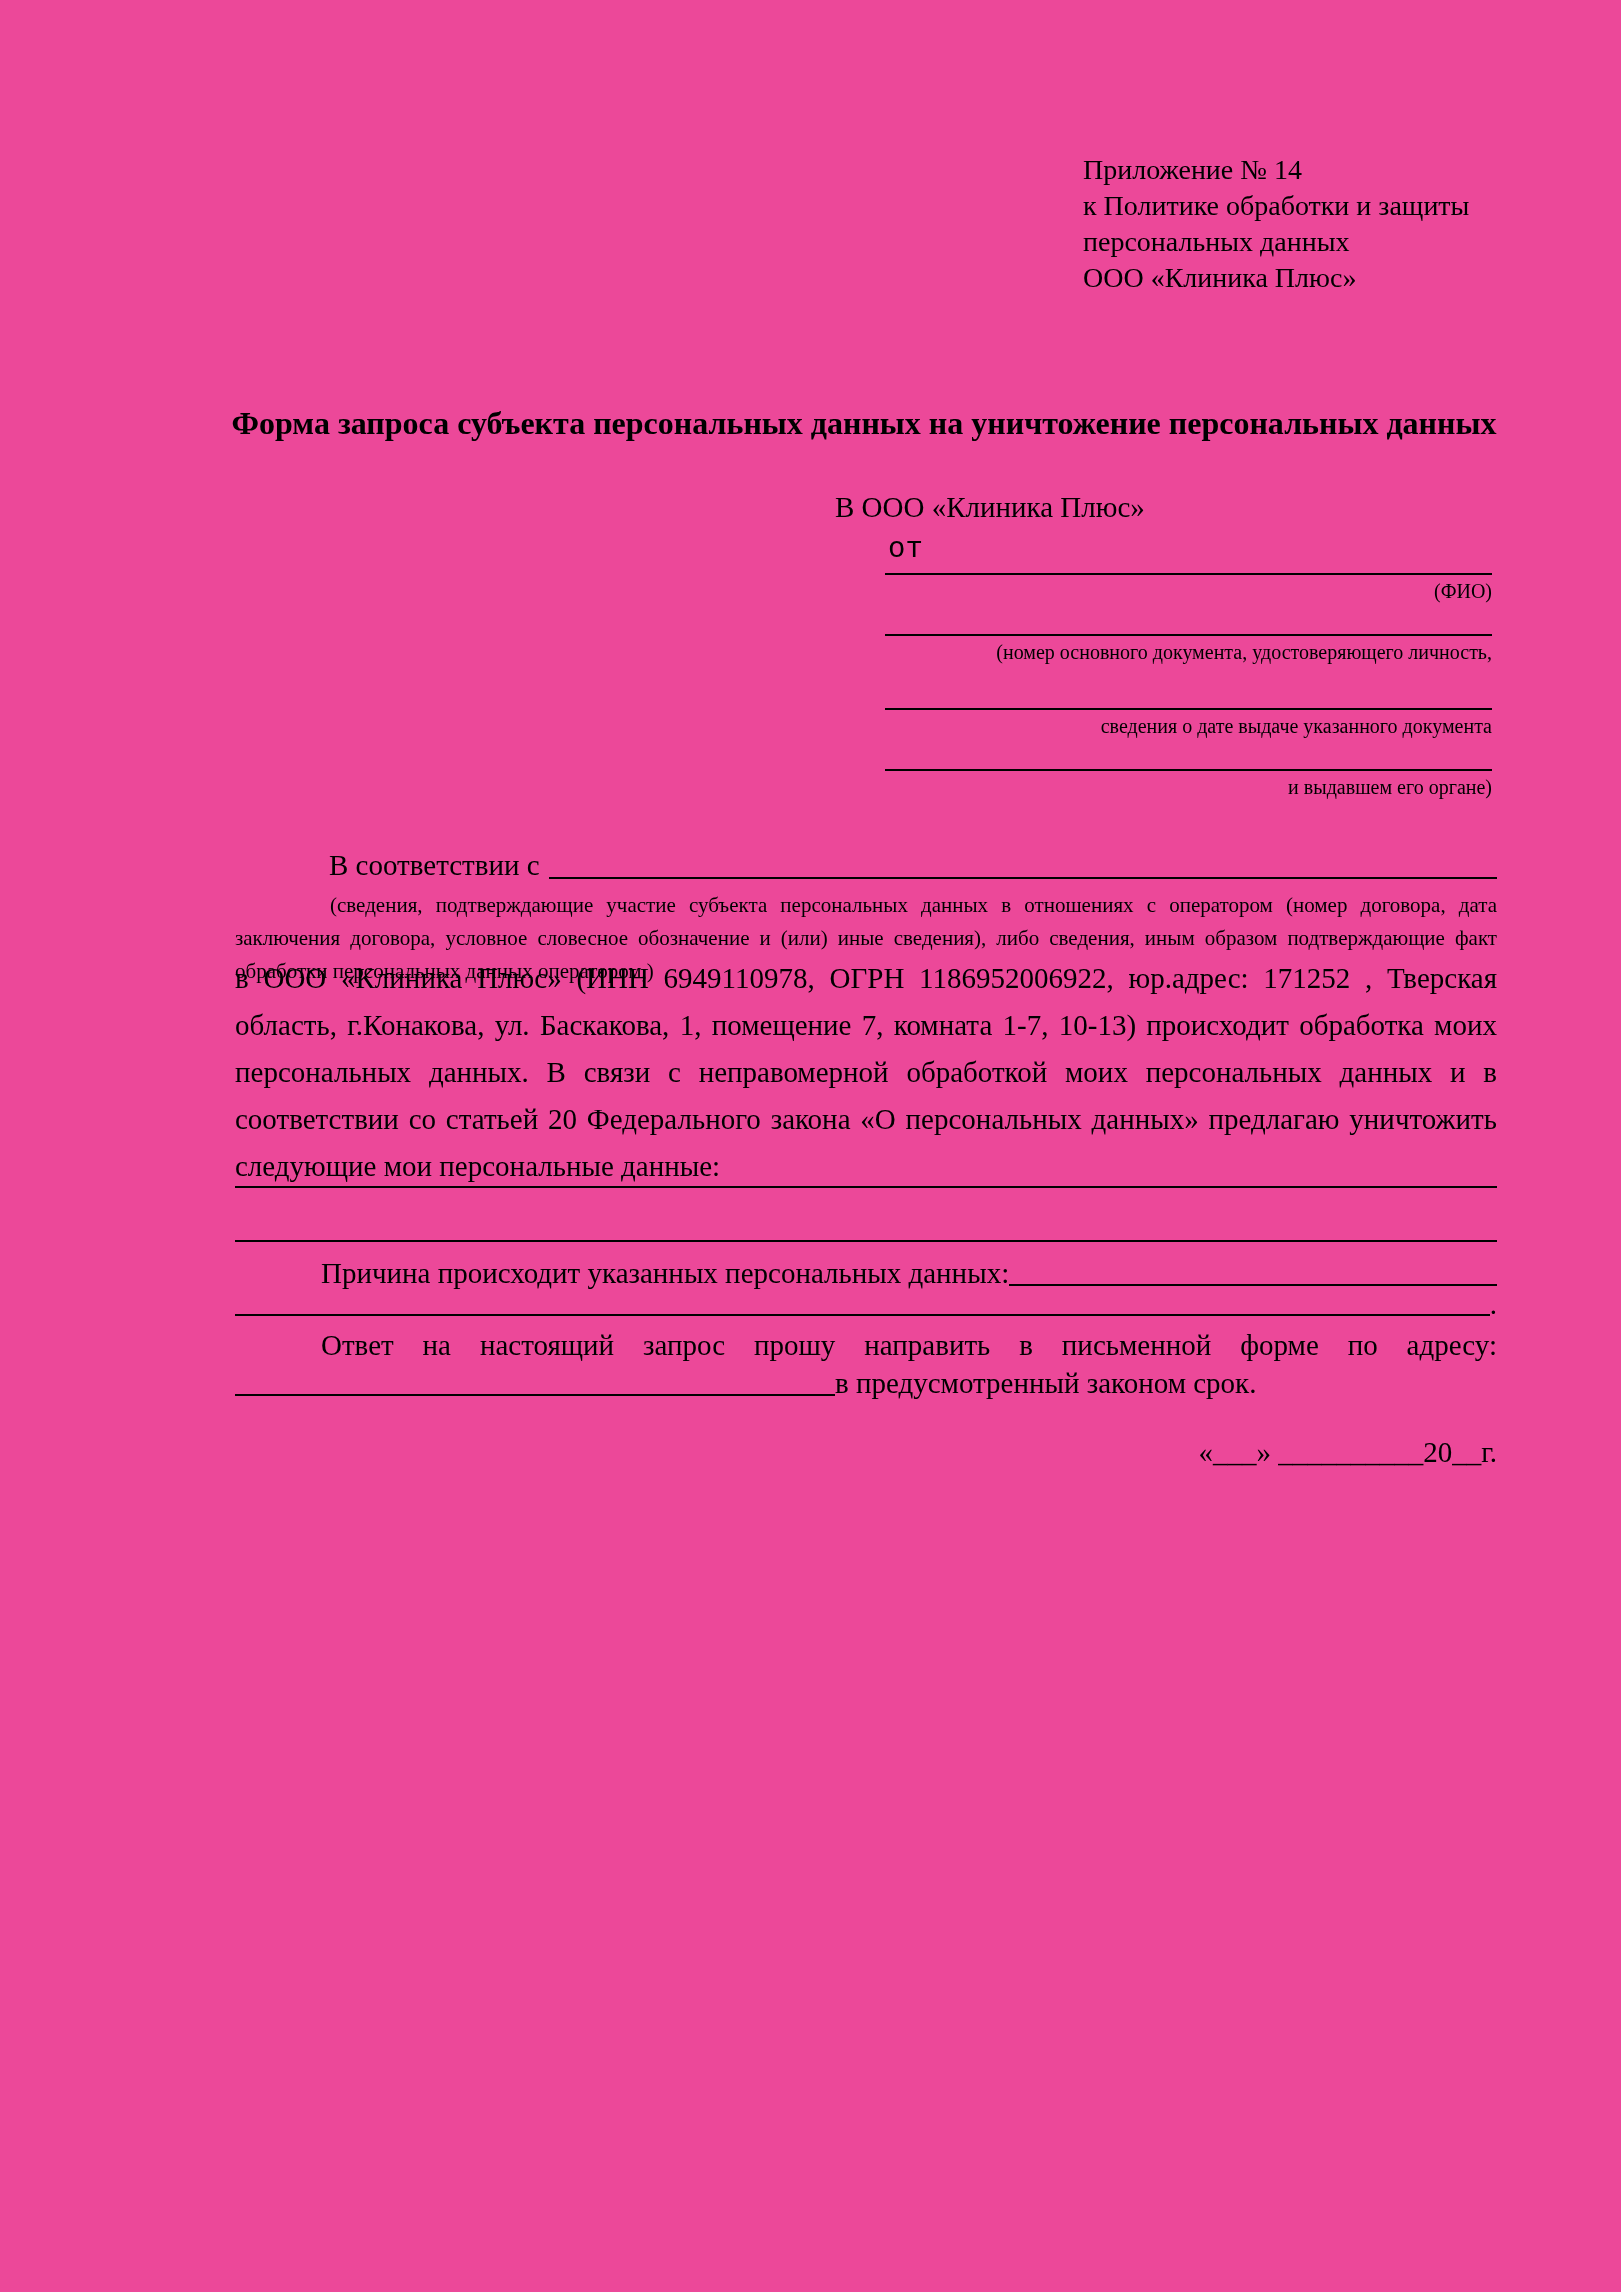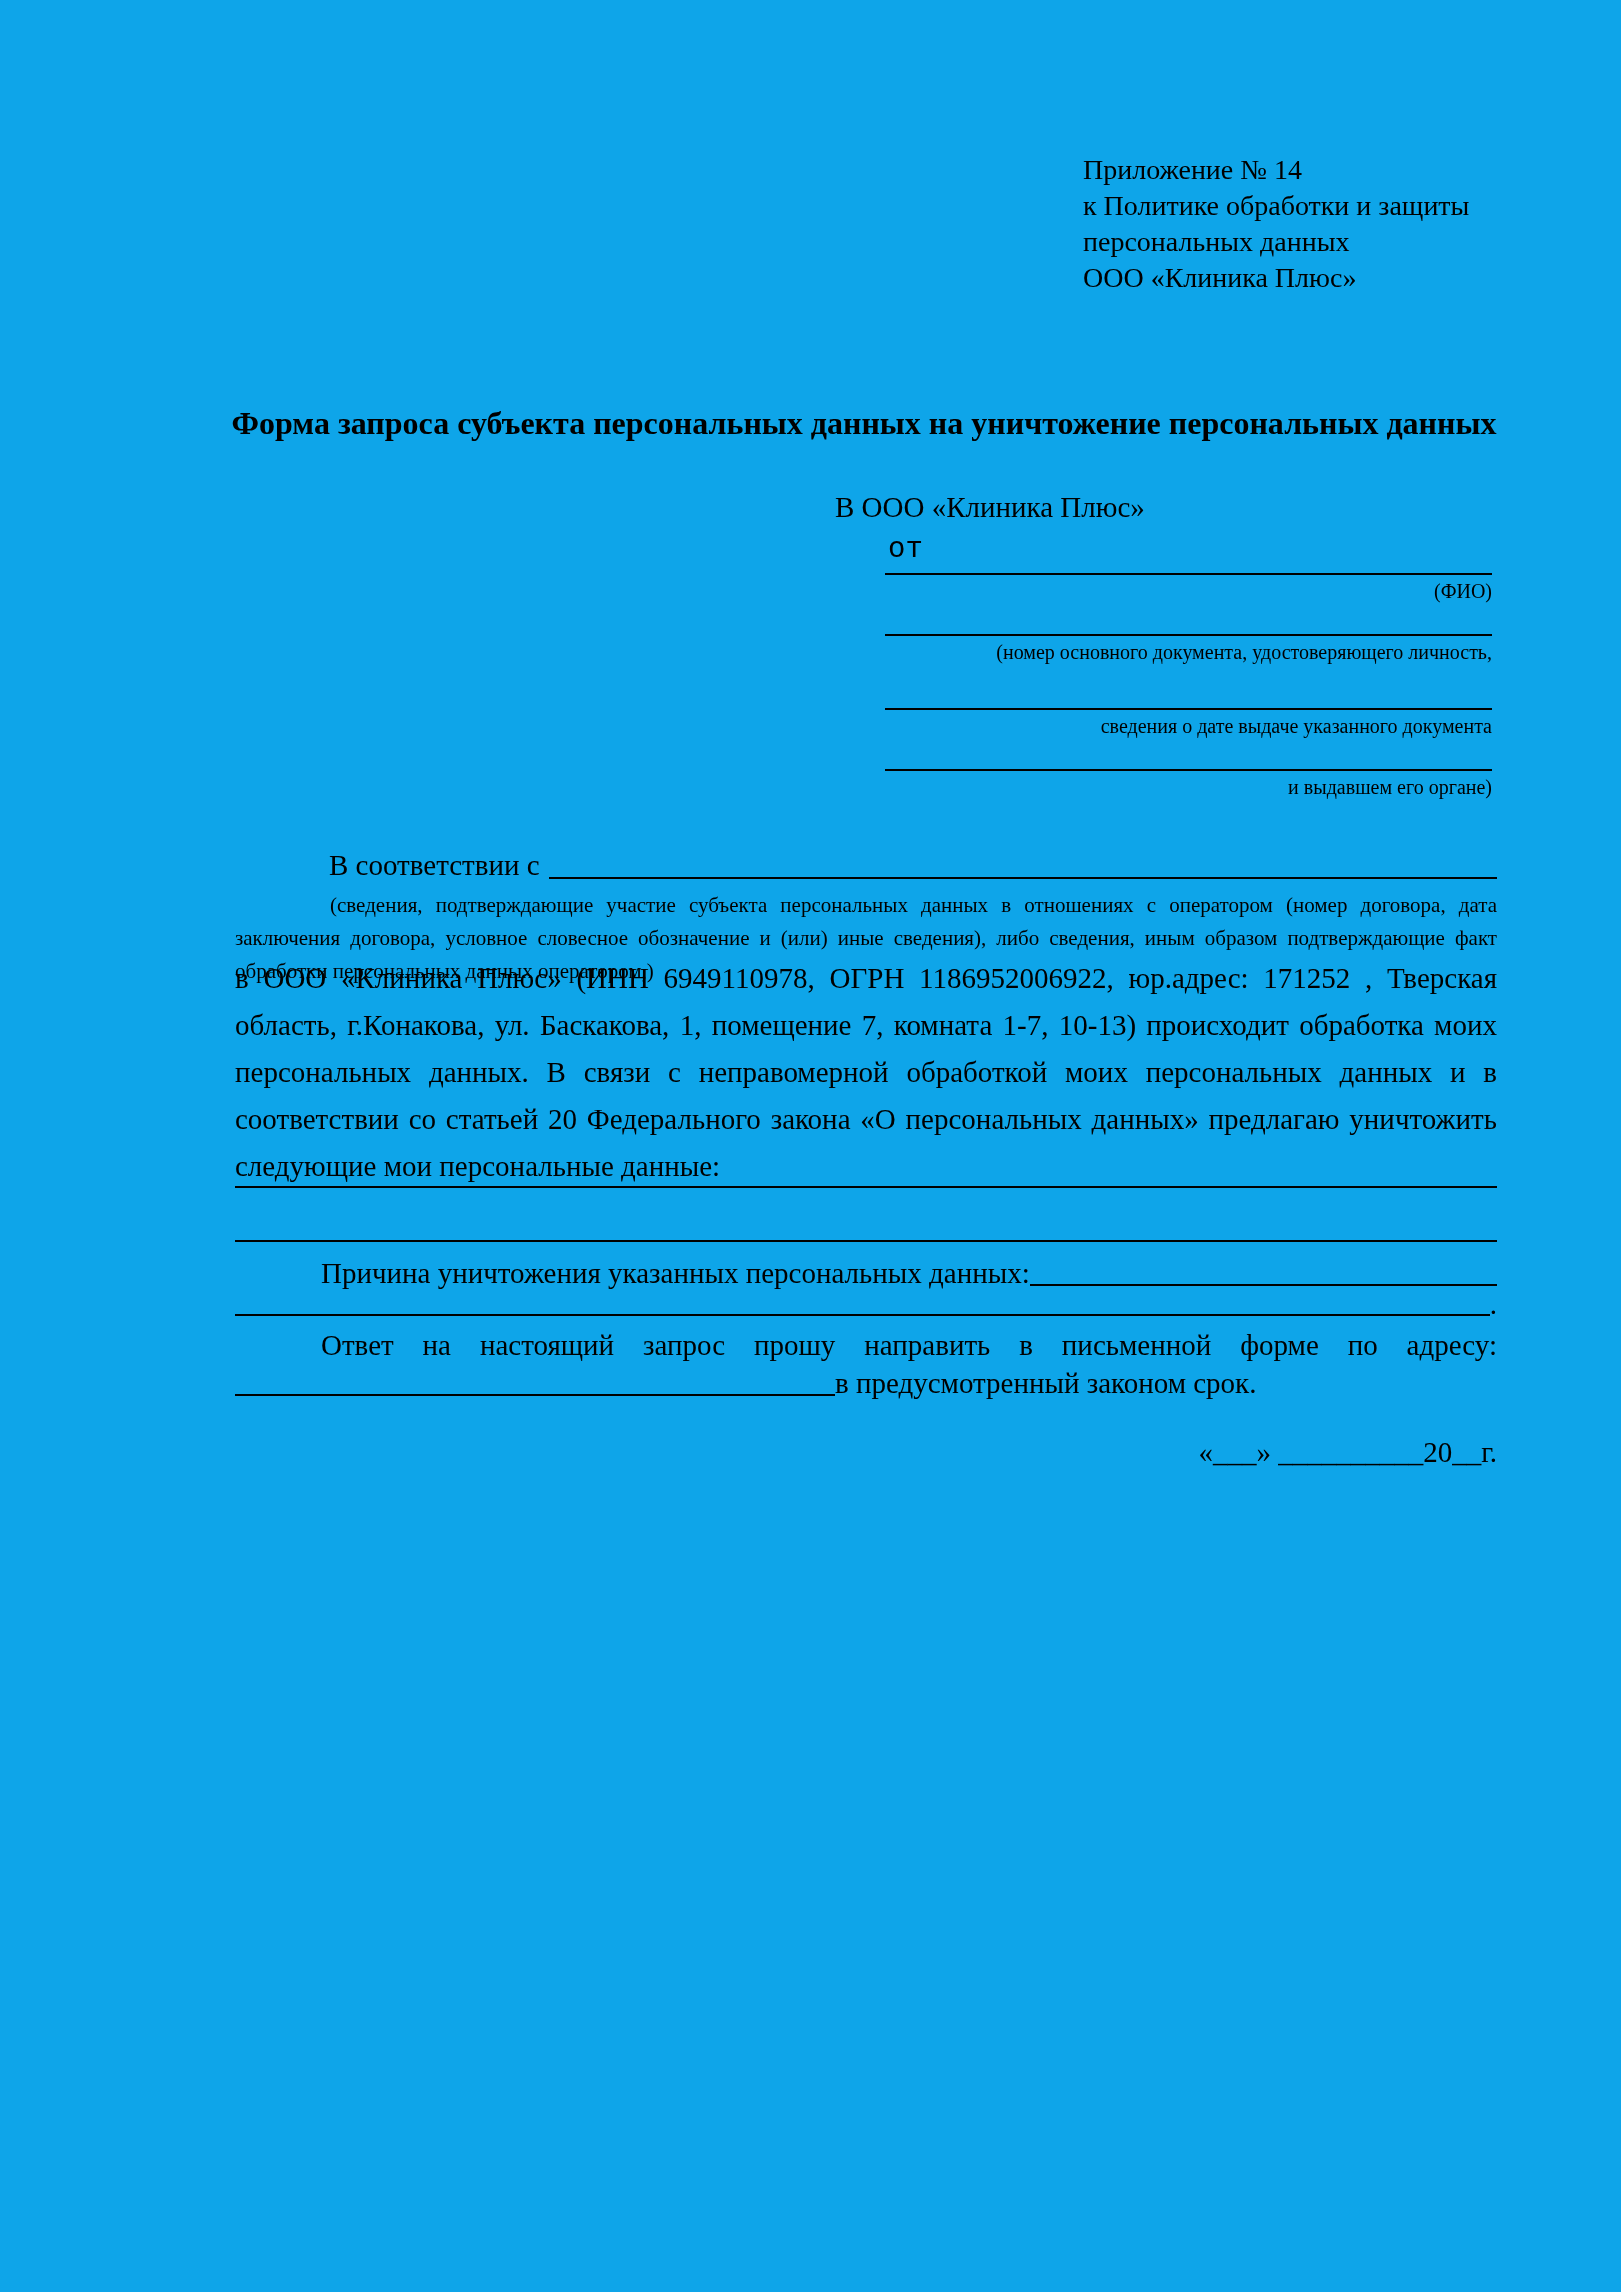--- a/index.html
+++ b/index.html
@@ -1,20 +1,20 @@
 <!DOCTYPE html>
 <html><head>
 <meta charset="utf-8">
 <style>
   html,body{margin:0;padding:0;background:#e8e8e8;}
   .page{
     position:relative;
     width:1621px;height:2293px;
     margin:0 auto;
-    background:#0ea5e9;
+    background:#ec4899;
     color:#000;
     font-family:"Liberation Serif","DejaVu Serif",serif;
     overflow:hidden;
   }
   
   .hdr{position:absolute;left:1083px;top:152px;font-size:28px;line-height:36px;}
   
   .title{
     position:absolute;left:231px;width:1266px;top:397px;
     font-size:32px;font-weight:bold;text-align:center;line-height:52px;
@@ -110,21 +110,21 @@
   </div>
 
   <div class="note">(сведения, подтверждающие участие субъекта персональных данных в отношениях с оператором (номер договора, дата заключения договора, условное словесное обозначение и (или) иные сведения), либо сведения, иным образом подтверждающие факт обработки персональных данных оператором,)</div>
 
   <div class="body-par">в ООО «Клиника Плюс» (ИНН 6949110978, ОГРН 1186952006922, юр.адрес: 171252 , Тверская область, г.Конакова, ул. Баскакова, 1, помещение 7, комната 1-7, 10-13) происходит обработка моих персональных данных. В связи с неправомерной обработкой моих персональных данных и в соответствии со статьей 20 Федерального закона «О персональных данных» предлагаю уничтожить следующие мои персональные данные:</div>
 
   <div class="blank b1"></div>
   <div class="blank b2"></div>
 
   <div class="reason">
-    <span class="lead">Причина уничтожения указанных персональных данных:</span>
+    <span class="lead">Причина происходит указанных персональных данных:</span>
     <span class="fl grow"></span>
   </div>
 
   <div class="dotline">
     <span class="fl grow"></span>
     <span class="dot">.</span>
   </div>
 
   <div class="reply1">Ответ на настоящий запрос прошу направить в письменной форме по адресу:</div>
   <div class="reply2">

